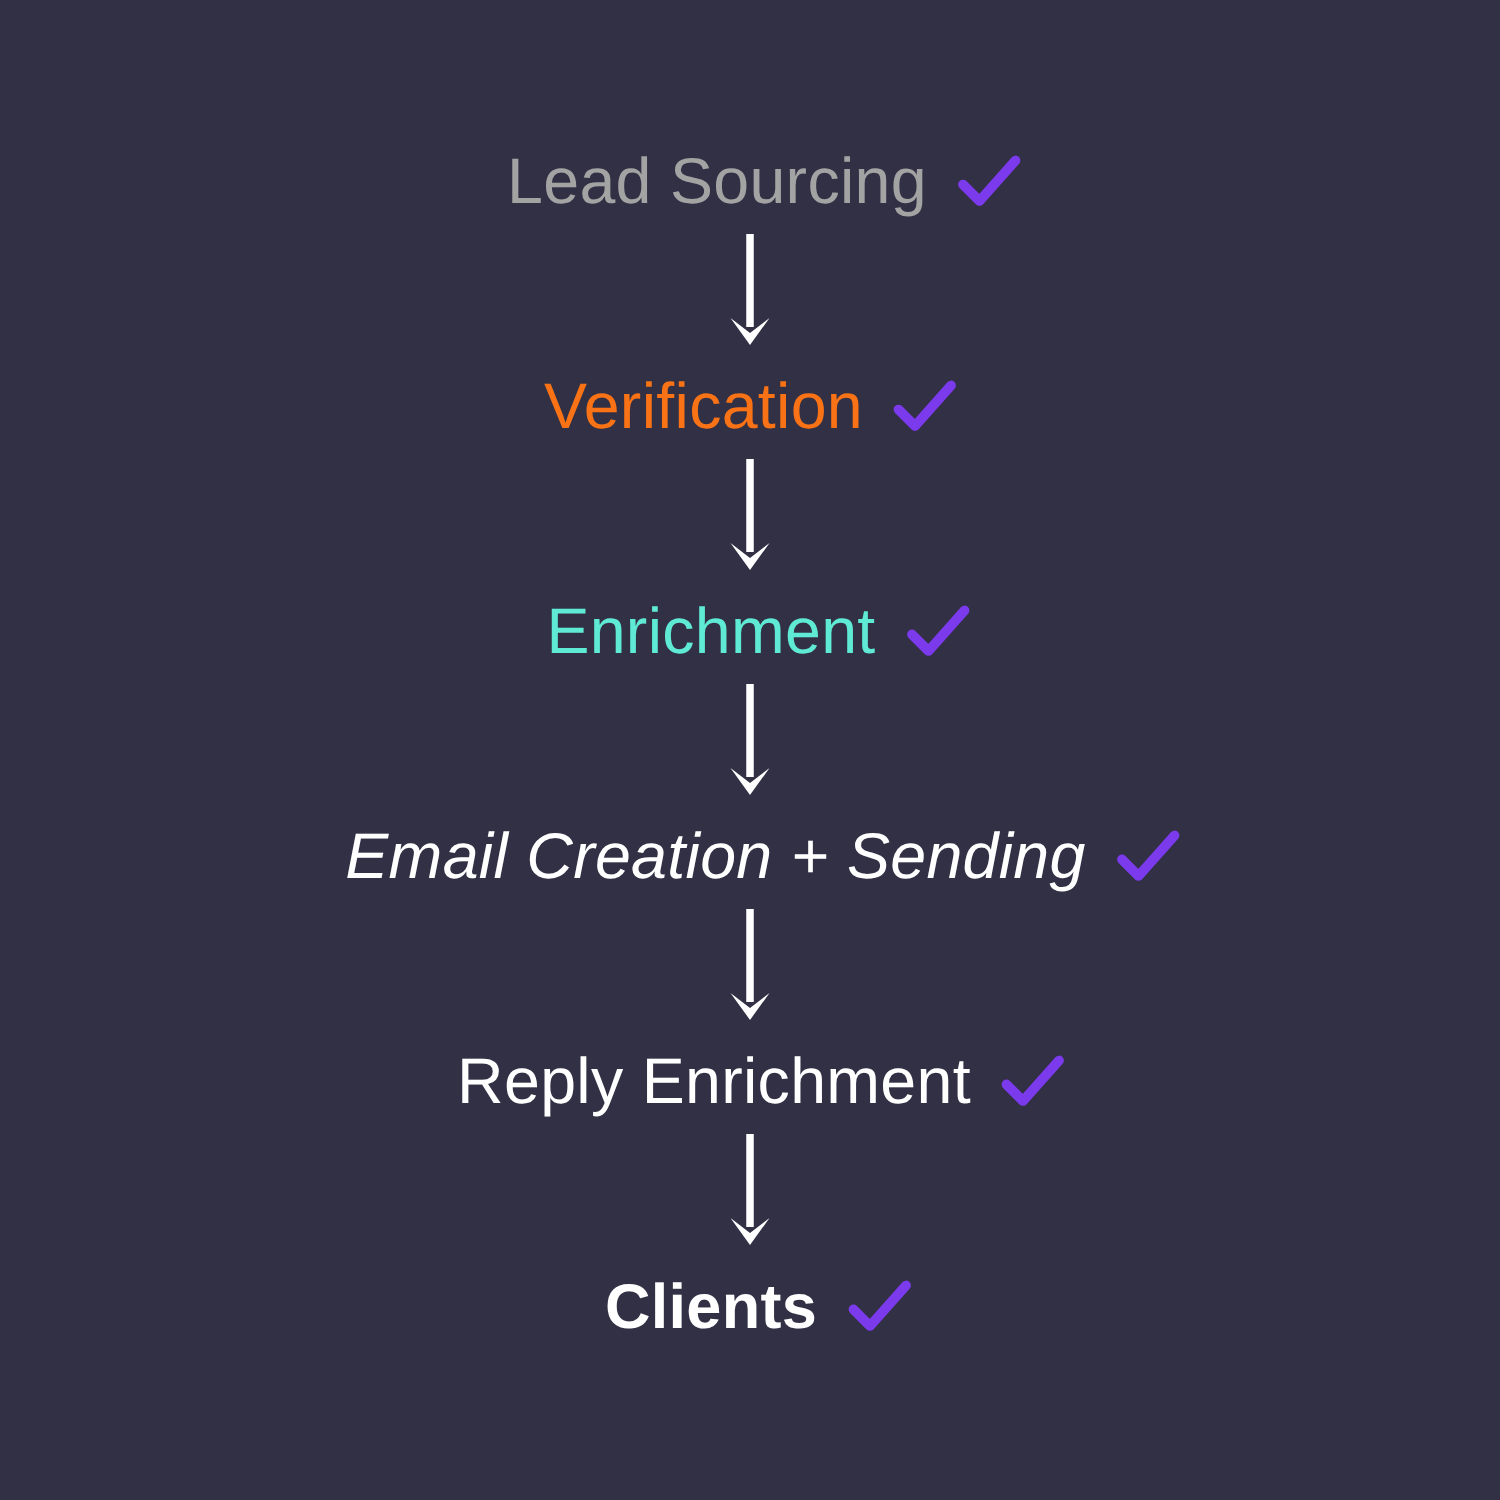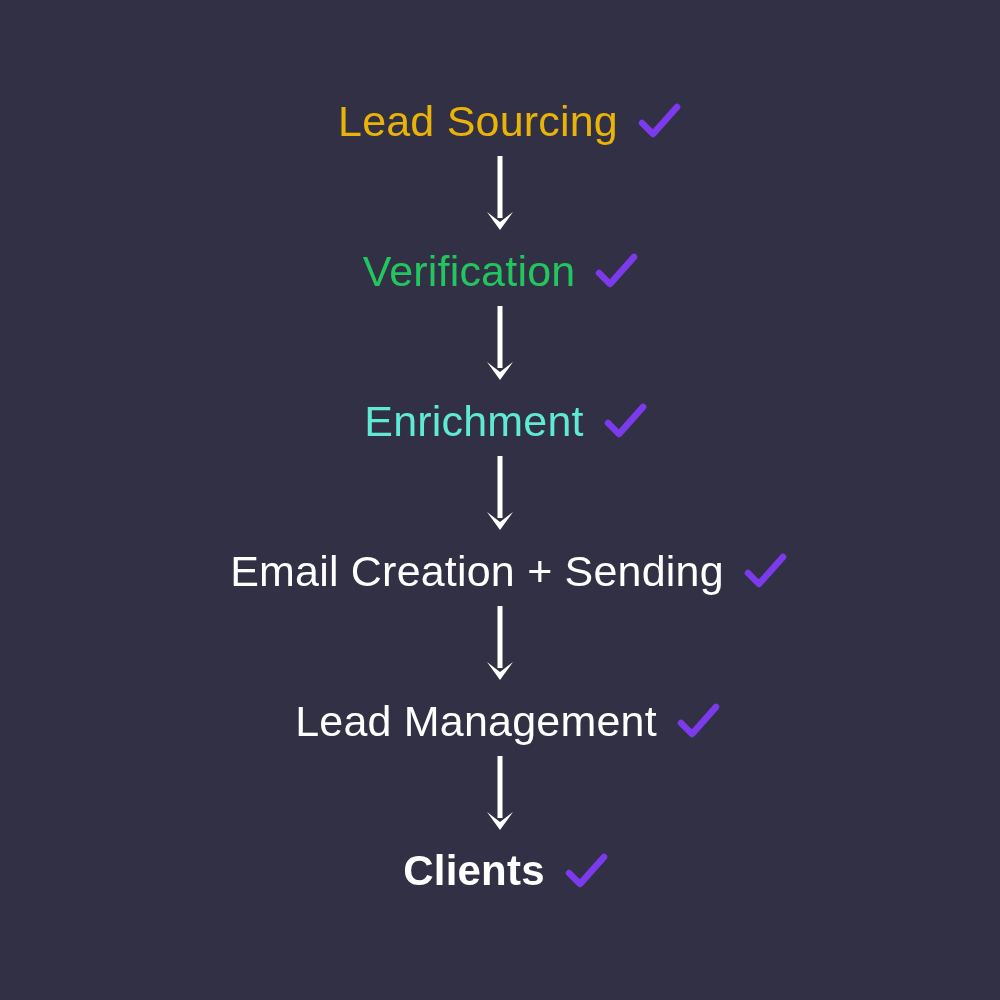--- a/index.html
+++ b/index.html
@@ -71,47 +71,47 @@
   .flow-connector svg {
     display: block;
     width: 40px;
     height: 80px;
   }
 
   
   .flow-step[data-row="0"] { margin-left: 22px; }
   .flow-step[data-row="1"] { margin-left: 4px; }
   .flow-step[data-row="2"] { margin-left: 14px; }
-  .flow-step[data-row="3"] { margin-left: 20px; }
+  .flow-step[data-row="3"] { margin-left: 20px; font-style: italic; }
   .flow-step[data-row="4"] { margin-left: 18px; }
   .flow-step[data-row="5"] { margin-left: 14px; }
 </style>
 </head>
 <body style="background: rgb(50, 48, 68);">
 
 <div id="flow-canvas" style="background: rgb(50, 48, 68);">
 
   <div class="flow-step" data-row="0">
-    <span class="step-label" style="color: #eab308;">Lead Sourcing</span>
+    <span class="step-label" style="color: #a3a3a3;">Lead Sourcing</span>
     <span class="check-icon">
       <svg viewBox="0 0 50 50" aria-hidden="true">
         <path d="M8 27 L19 38 L43 11" fill="none" stroke="#7c3aed" stroke-width="6.5" stroke-linecap="round" stroke-linejoin="round"></path>
       </svg>
     </span>
   </div>
 
   <span class="flow-connector">
     <svg viewBox="0 0 40 80" aria-hidden="true">
       <rect x="17.5" y="0" width="5" height="62" fill="#ffffff"></rect>
       <path d="M7 56 L20 74 L33 56 L20 66 Z" fill="#ffffff"></path>
     </svg>
   </span>
 
   <div class="flow-step" data-row="1">
-    <span class="step-label" style="color: #22c55e;">Verification</span>
+    <span class="step-label" style="color: #f97316;">Verification</span>
     <span class="check-icon">
       <svg viewBox="0 0 50 50" aria-hidden="true">
         <path d="M8 27 L19 38 L43 11" fill="none" stroke="#7c3aed" stroke-width="6.5" stroke-linecap="round" stroke-linejoin="round"></path>
       </svg>
     </span>
   </div>
 
   <span class="flow-connector">
     <svg viewBox="0 0 40 80" aria-hidden="true">
       <rect x="17.5" y="0" width="5" height="62" fill="#ffffff"></rect>
@@ -145,21 +145,21 @@
   </div>
 
   <span class="flow-connector">
     <svg viewBox="0 0 40 80" aria-hidden="true">
       <rect x="17.5" y="0" width="5" height="62" fill="#ffffff"></rect>
       <path d="M7 56 L20 74 L33 56 L20 66 Z" fill="#ffffff"></path>
     </svg>
   </span>
 
   <div class="flow-step" data-row="4">
-    <span class="step-label" style="color: rgb(255, 255, 255);">Lead Management</span>
+    <span class="step-label" style="color: rgb(255, 255, 255);">Reply Enrichment</span>
     <span class="check-icon">
       <svg viewBox="0 0 50 50" aria-hidden="true">
         <path d="M8 27 L19 38 L43 11" fill="none" stroke="#7c3aed" stroke-width="6.5" stroke-linecap="round" stroke-linejoin="round"></path>
       </svg>
     </span>
   </div>
 
   <span class="flow-connector">
     <svg viewBox="0 0 40 80" aria-hidden="true">
       <rect x="17.5" y="0" width="5" height="62" fill="#ffffff"></rect>

